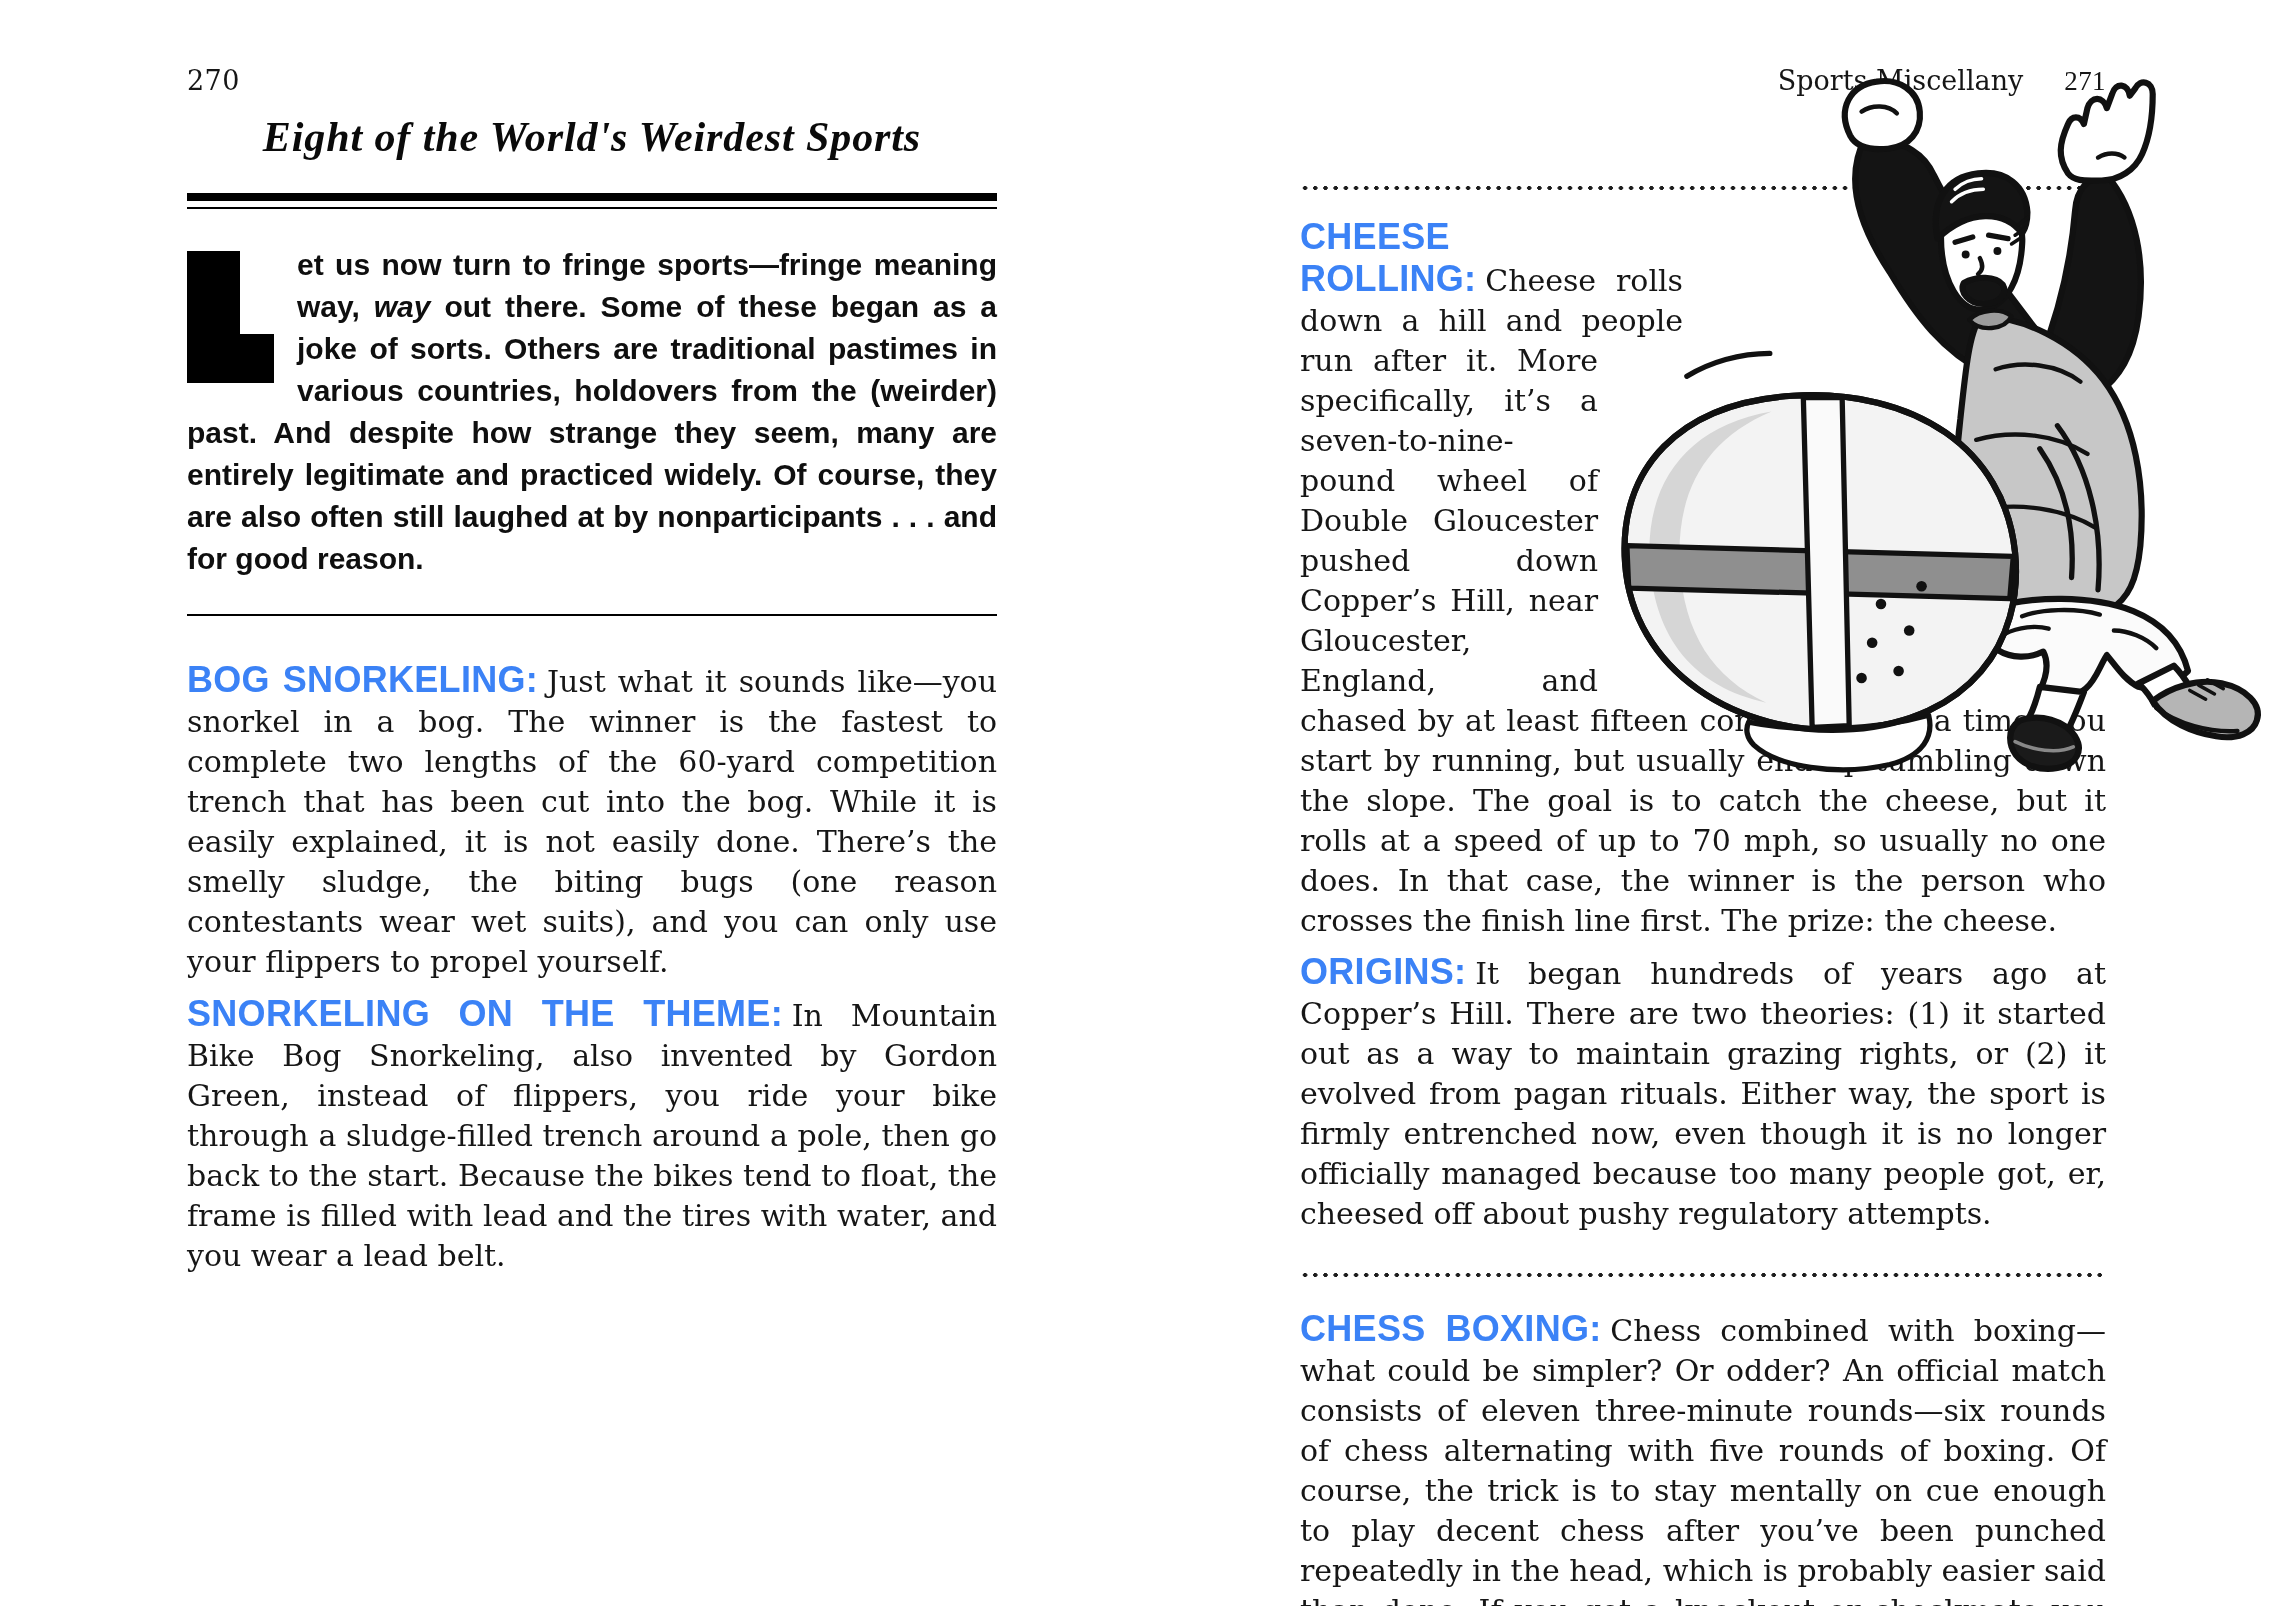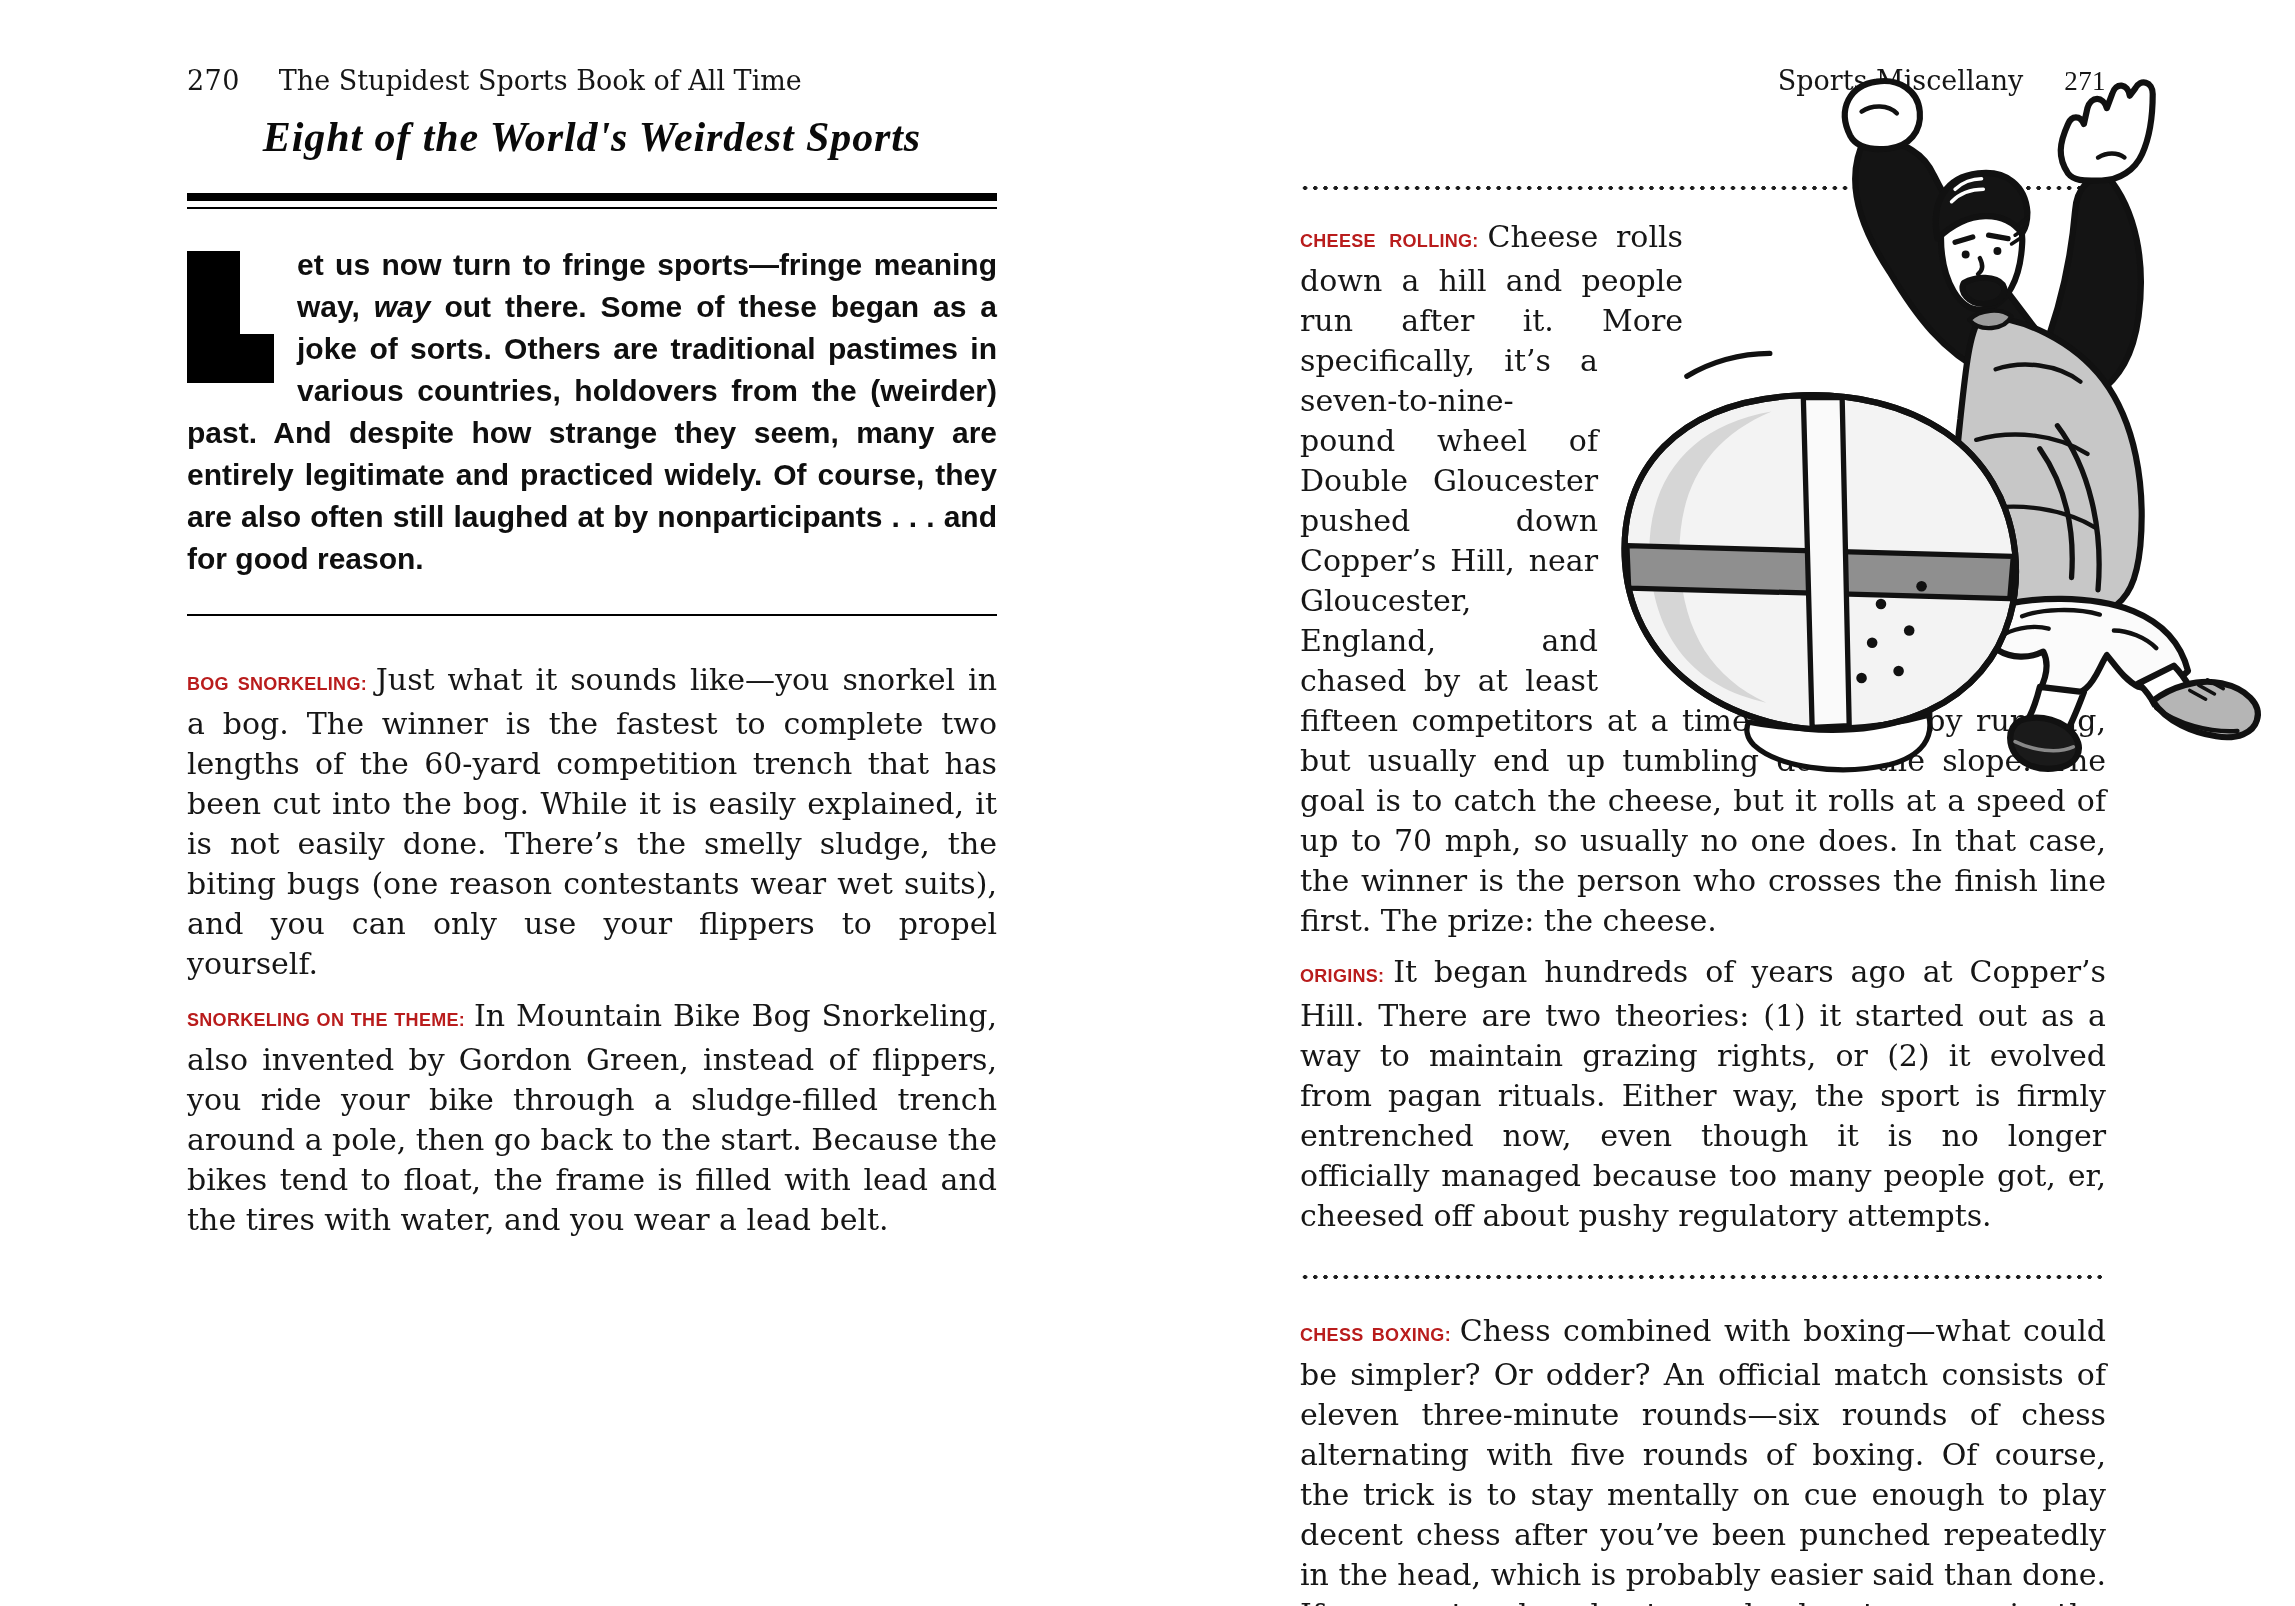--- a/index.html
+++ b/index.html
@@ -47,21 +47,21 @@
 
   
   .section{margin-top:12.4px;}
   .section.first{margin-top:44px;}
   .body-par{
     margin:0;font-size:30px;line-height:40px;text-align:justify;
     font-family:"DejaVu Serif",serif;color:#161616;
   }
   .kicker{
     font-family:"Liberation Sans",sans-serif;font-weight:700;
-    font-size:18px;letter-spacing:0.3px;color:#b91c1c;margin-right:8.8px;
+    font-size:36px;letter-spacing:0.3px;color:#3b82f6;margin-right:8.8px;
   }
 
   
   .dotted{
     height:4.4px;border:none;
     background-image:radial-gradient(circle,#1c1c1c 1.9px,rgba(0,0,0,0) 2.4px);
     background-size:10.2px 4.4px;background-repeat:repeat-x;background-position:0 50%;
   }
   #dotted-top{position:absolute;top:186px;left:0;width:100%;z-index:1;}
   #dotted-mid{margin-top:39px;margin-bottom:0;}
@@ -81,21 +81,20 @@
     position:absolute;left:281px;top:69px;width:697px;height:777px;
     z-index:2;pointer-events:none;
   }
 </style>
 </head>
 <body>
 
 <div class="page" id="left-page">
   <div class="runhead">
     <span class="folio">270</span>
-    <span>The Stupidest Sports Book of All Time</span>
   </div>
 
 
   <div class="chapter-subtitle">Eight of the World's Weirdest Sports</div>
 
   <div class="double-rule"></div>
 
   <div class="intro">
     <span class="dropcap">
       <span class="stem"></span>

